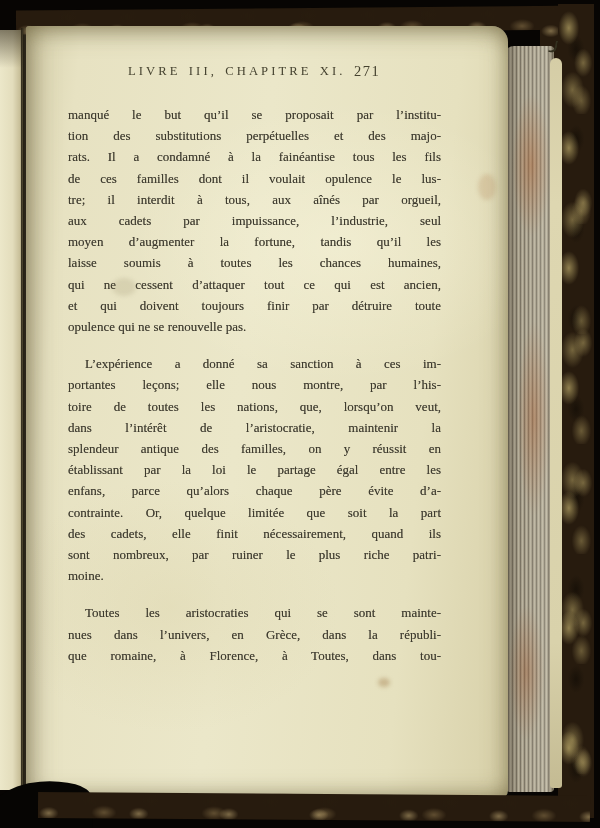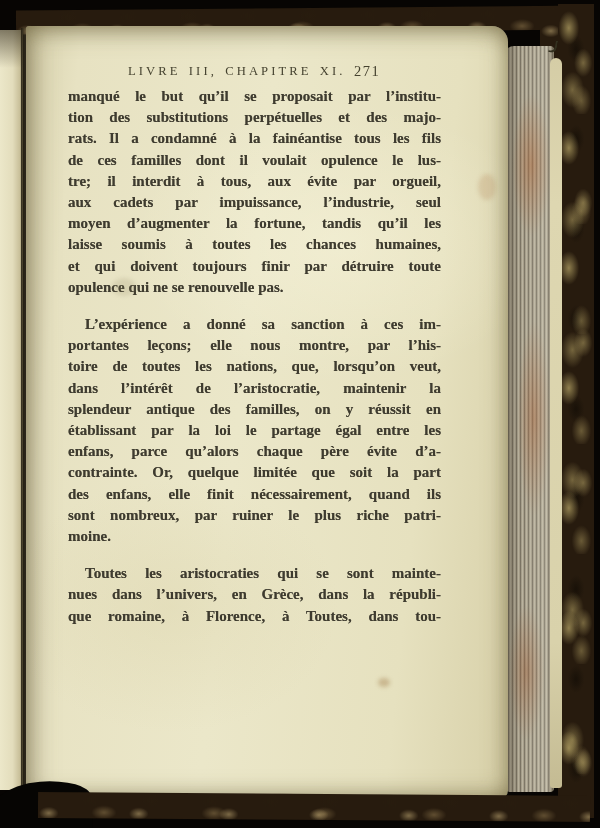--- a/index.html
+++ b/index.html
@@ -90,24 +90,23 @@
     font-size: 12.6px; letter-spacing: 3.1px; word-spacing: 2px;
     color: #45422f; white-space: nowrap;
   }
   #runhead .folio {
     position: absolute; left: 328px; top: -1px;
     font-size: 14.5px; letter-spacing: 1.5px; color: #45422f;
   }
 
   
   #body-text {
-    position: absolute; left: 42px; top: 60px; width: 373px;
-    font-size: 15px; line-height: 21.2px; color: #3e3b2f;
+    position: absolute; left: 42px; top: 78px; width: 373px;
+    font-size: 13px; line-height: 21.2px; color: #3e3b2f;
     text-shadow: 0 0 0.5px rgba(62,59,47,.55);
-    font-weight: bold;
   }
   .line { text-align: justify; text-align-last: justify; white-space: normal; }
   .line.para-end { text-align-last: left; }
   .line.indent { text-indent: 17px; margin-top: 16px; }
 
   
   .stain { position: absolute; border-radius: 50%; filter: blur(2px); z-index: 5; }
   #stain-1 { left: 352px; top: 652px; width: 12px; height: 9px; background: rgba(150,105,55,.35); }
   #stain-2 { left: 452px; top: 148px; width: 18px; height: 26px; background: rgba(160,100,50,.18); }
   #stain-3 { left: 86px;  top: 252px; width: 24px; height: 18px; background: rgba(140,130,90,.18); }
@@ -146,37 +145,38 @@
       <span class="chapter">LIVRE III, CHAPITRE XI.</span>
       <span class="folio">271</span>
     </div>
 
     <div id="body-text">
       <div class="paragraph">
         <div class="line">manqué le but qu’il se proposait par l’institu-</div>
         <div class="line">tion des substitutions perpétuelles et des majo-</div>
         <div class="line">rats. Il a condamné à la fainéantise tous les fils</div>
         <div class="line">de ces familles dont il voulait opulence le lus-</div>
-        <div class="line">tre; il interdit à tous, aux évite par orgueil,</div>
+        <div class="line">tre; il interdit à tous, aux aînés par orgueil,</div>
         <div class="line">aux cadets par impuissance, l’industrie, seul</div>
         <div class="line">moyen d’augmenter la fortune, tandis qu’il les</div>
         <div class="line">laisse soumis à toutes les chances humaines,</div>
+        <div class="line">qui ne cessent d’attaquer tout ce qui est ancien,</div>
         <div class="line">et qui doivent toujours finir par détruire toute</div>
         <div class="line para-end">opulence qui ne se renouvelle pas.</div>
       </div>
       <div class="paragraph">
         <div class="line indent">L’expérience a donné sa sanction à ces im-</div>
         <div class="line">portantes leçons; elle nous montre, par l’his-</div>
         <div class="line">toire de toutes les nations, que, lorsqu’on veut,</div>
         <div class="line">dans l’intérêt de l’aristocratie, maintenir la</div>
         <div class="line">splendeur antique des familles, on y réussit en</div>
         <div class="line">établissant par la loi le partage égal entre les</div>
         <div class="line">enfans, parce qu’alors chaque père évite d’a-</div>
         <div class="line">contrainte. Or, quelque limitée que soit la part</div>
-        <div class="line">des enfans, elle finit nécessairement, quand ils</div>
+        <div class="line">des cadets, elle finit nécessairement, quand ils</div>
         <div class="line">sont nombreux, par ruiner le plus riche patri-</div>
         <div class="line para-end">moine.</div>
       </div>
       <div class="paragraph">
         <div class="line indent">Toutes les aristocraties qui se sont mainte-</div>
         <div class="line">nues dans l’univers, en Grèce, dans la républi-</div>
         <div class="line">que romaine, à Florence, à Toutes, dans tou-</div>
       </div>
     </div>
 

